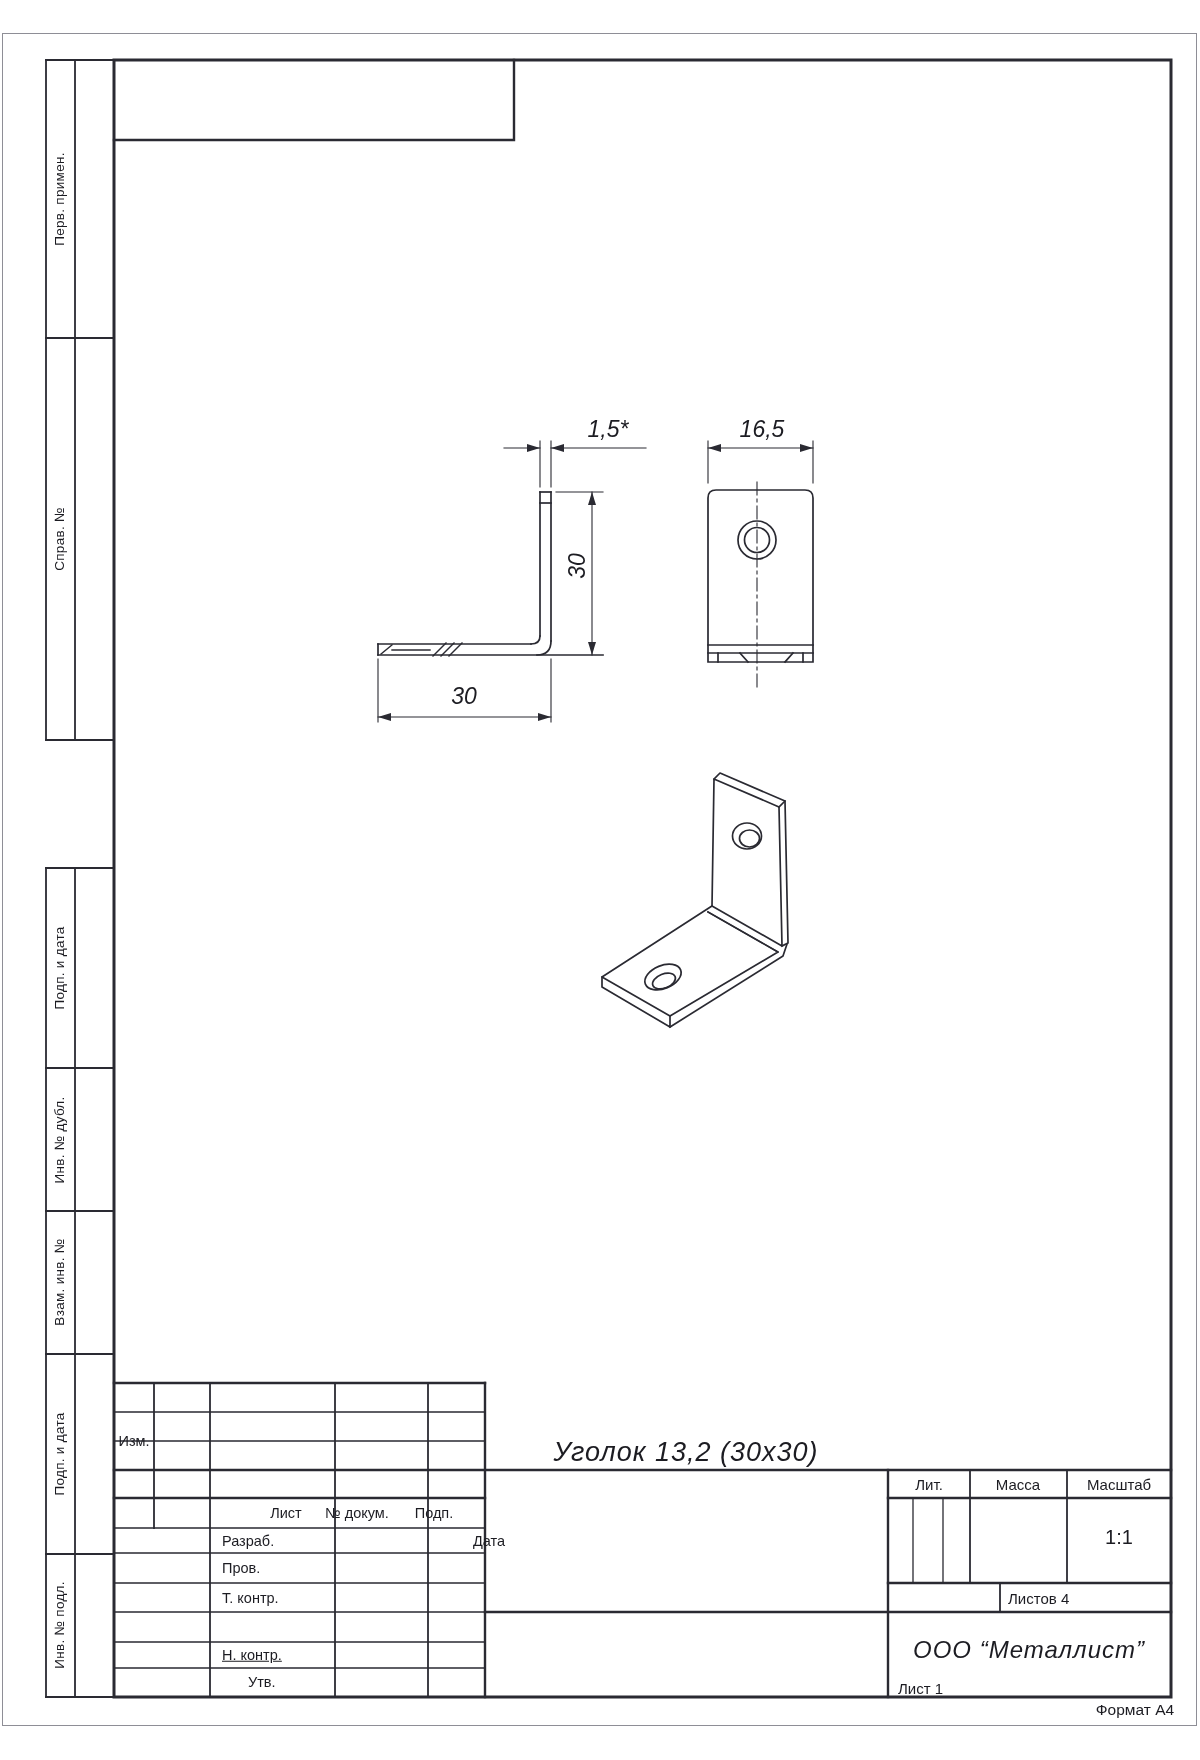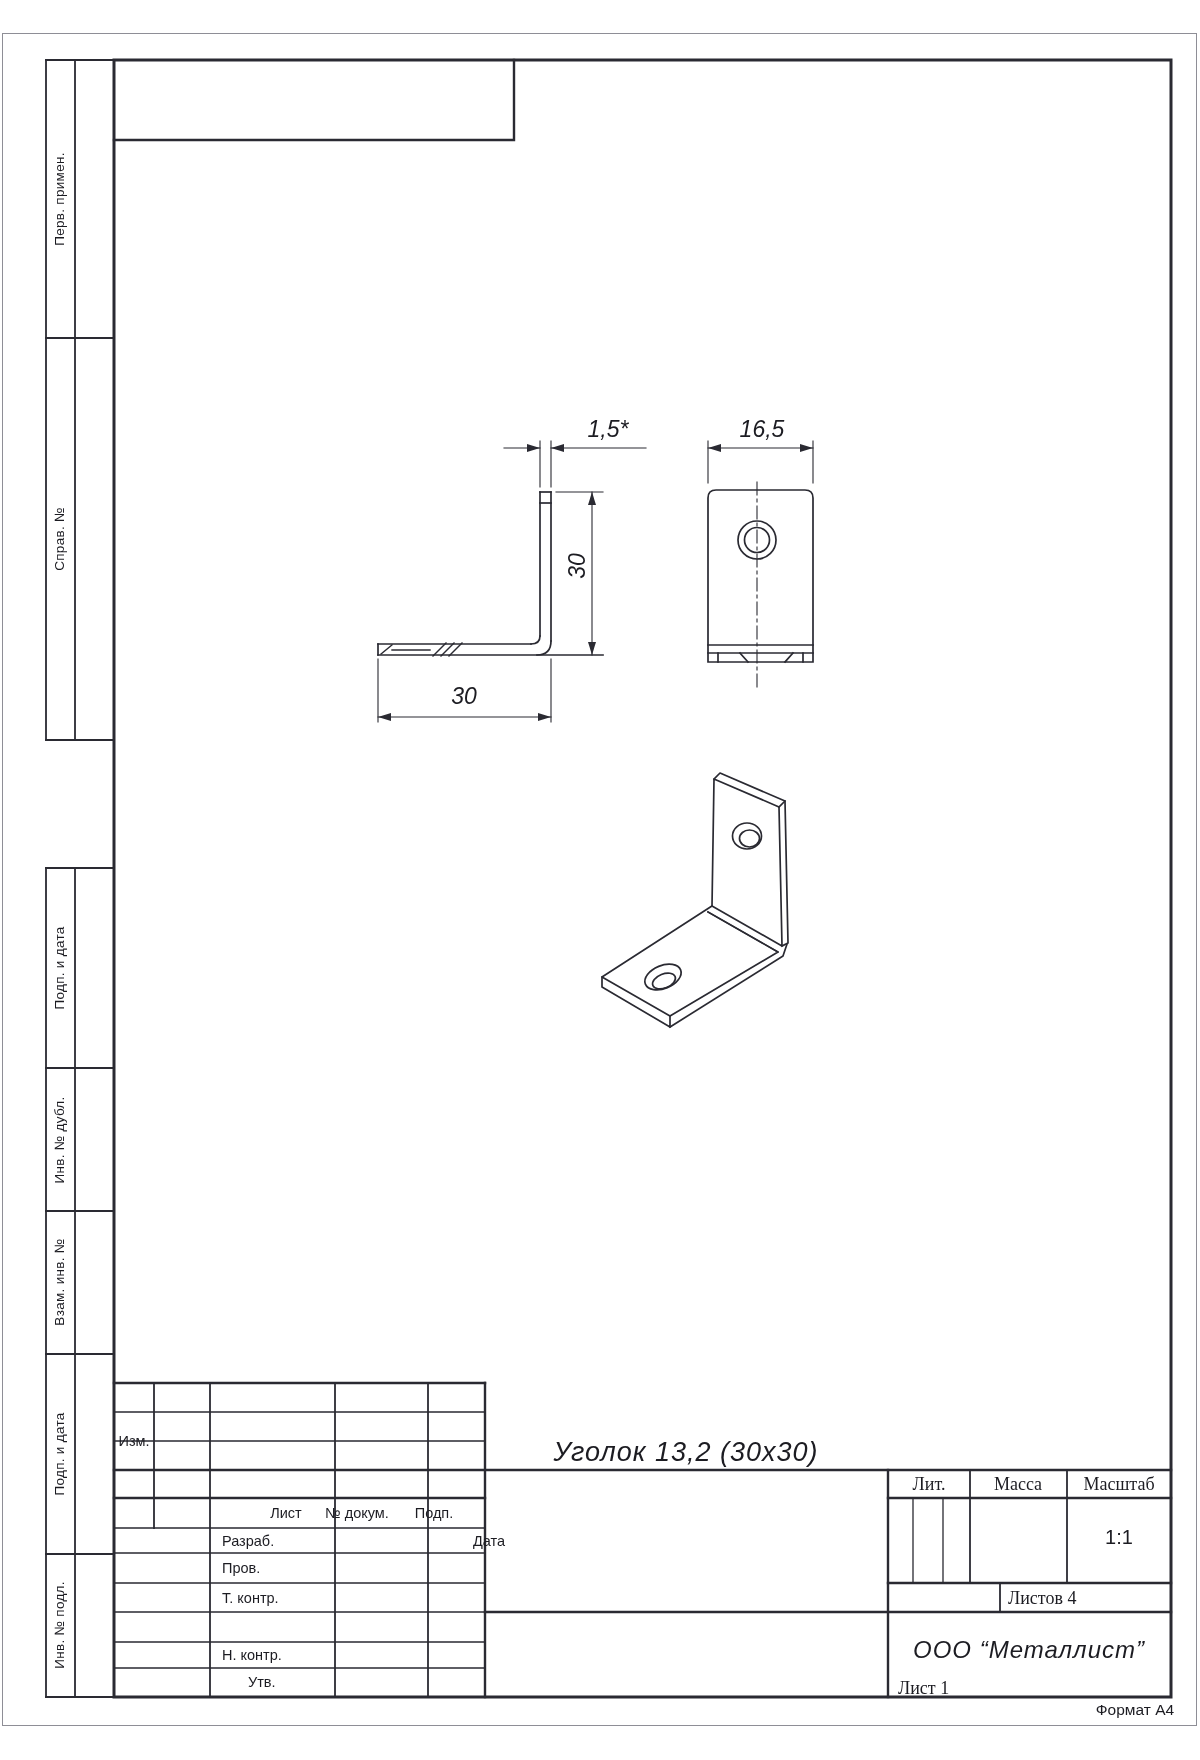--- a/index.html
+++ b/index.html
@@ -10,21 +10,21 @@
   .outer-border {
     position:absolute; left:2px; top:33px; width:1193px; height:1691px;
     border:1.5px solid #8e8e96;
   }
   svg.linework { position:absolute; left:0; top:0; }
   .lbl { position:absolute; transform:translate(-50%,-50%); white-space:nowrap; line-height:1; }
   .lbl-left { position:absolute; transform:translate(0,-50%); white-space:nowrap; line-height:1; }
   .rot { position:absolute; transform:translate(-50%,-50%) rotate(-90deg); white-space:nowrap; line-height:1; }
   .f-small { font-size:13.5px; letter-spacing:0.3px; }
   .f-cell  { font-size:14.5px; }
-  .f-head  { font-size:18px;font-family:Liberation Serif, serif; }
+  .f-head  { font-size:15px; }
   .f-dim   { font-size:23px; font-style:italic; }
   .f-dim-rot { font-size:23px; font-style:italic; }
   .f-name  { font-size:27px; font-style:italic; letter-spacing:1px; }
   .f-org   { font-size:24px; font-style:italic; letter-spacing:1px; }
   .f-scale { font-size:20px; }
   .f-format{ font-size:15.5px; }
 </style>
 </head>
 <body>
 
@@ -161,21 +161,21 @@
   <div class="lbl f-cell" style="left:134px; top:1441px;">Изм.</div>
   <div class="lbl f-cell" style="left:286px; top:1513px;">Лист</div>
   <div class="lbl f-cell" style="left:357px; top:1513px;">№ докум.</div>
   <div class="lbl f-cell" style="left:434px; top:1513px;">Подп.</div>
   <div class="lbl f-cell" style="left:489px; top:1513px;margin-top:28px;">Дата</div>
 
   <div class="lbl-left f-cell" style="left:222px; top:1541px;">Разраб.</div>
   <div class="lbl-left f-cell" style="left:222px; top:1568px;text-align:center;">Пров.</div>
   <div class="lbl-left f-cell" style="left:222px; top:1598px;">Т. контр.</div>
   <div class="lbl-left f-cell" style="left:222px; top:1627px;"></div>
-  <div class="lbl-left f-cell" style="left:222px; top:1655px;">Н. контр.</div>
+  <div class="lbl-left f-cell" style="left:222px; top:1655px;text-decoration:underline;">Н. контр.</div>
   <div class="lbl-left f-cell" style="left:248px; top:1682px;">Утв.</div>
 
   <div class="lbl f-name" style="left:686px; top:1452px;">Уголок 13,2 (30х30)</div>
 
   <div class="lbl f-head" style="left:929px;  top:1484px;">Лит.</div>
   <div class="lbl f-head" style="left:1018px; top:1484px;text-align:center;">Масса</div>
   <div class="lbl f-head" style="left:1119px; top:1484px;">Масштаб</div>
   <div class="lbl f-scale" style="left:1119px; top:1537px;">1:1</div>
 
   <div class="lbl-left f-head" style="left:898px;  top:1688px;">Лист 1</div>

